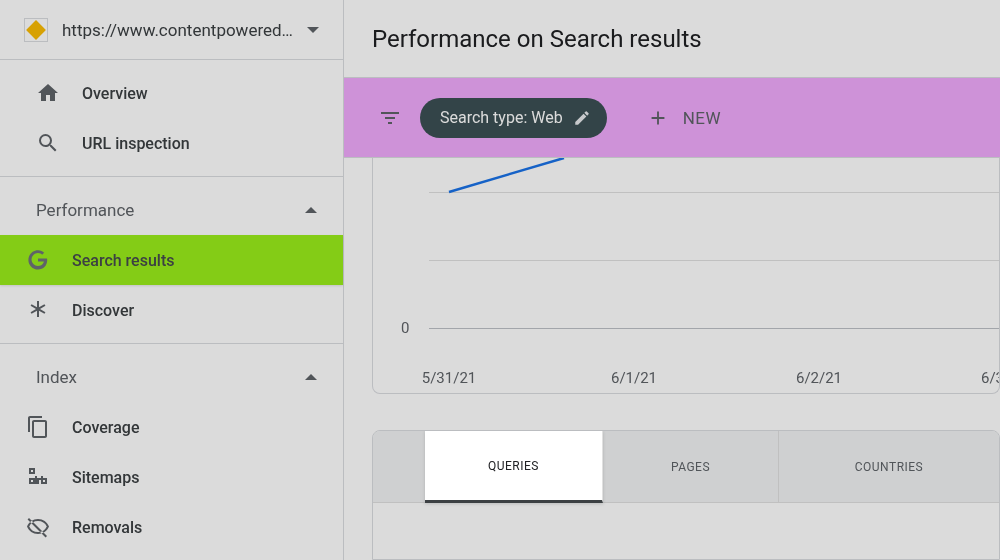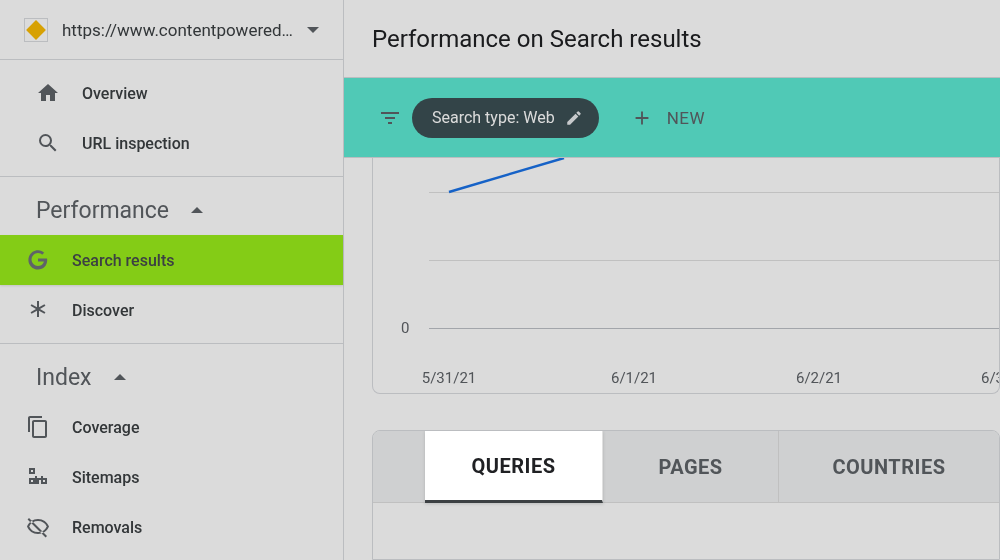--- a/index.html
+++ b/index.html
@@ -8,44 +8,44 @@
   .app { display: flex; width: 860px; height: 560px; position: relative; }
   .sidebar { width: 348px; height: 560px; background: #fff; border-right: 1px solid #dadce0; display: flex; flex-direction: column; }
   .side-header { height: 80px; display: flex; align-items: center; padding: 0 24px; border-bottom: 1px solid #dadce0; gap: 14px; }
   .favicon { width: 24px; height: 24px; border: 1px solid #dadce0; display: flex; align-items: center; justify-content: center; }
   .favicon-inner { width: 14px; height: 14px; background: #fbbc04; transform: rotate(45deg); }
   .site-url { flex: 1; color: #3c4043; font-size: 17px; white-space: nowrap; overflow: hidden; text-overflow: ellipsis; }
   .chevron-down { width: 0; height: 0; border-left: 6px solid transparent; border-right: 6px solid transparent; border-top: 6px solid #5f6368; }
   .nav-group { border-bottom: 1px solid #dadce0; padding: 8px 0; }
   .nav-item { display: flex; align-items: center; height: 50px; padding: 0 36px; gap: 22px; color: #3c4043; font-size: 16px; font-weight: 500; cursor: pointer; }
   .nav-item.sub { padding-left: 26px; }
-  .nav-item.section-header { color: #5f6368; font-weight: 400; font-size: 23px; padding-right: 26px; }
+  .nav-item.section-header { justify-content: space-between; color: #5f6368; font-weight: 400; font-size: 17px; padding-right: 26px; }
   .nav-item.active { background: #84cc16; position: relative; z-index: 20; box-shadow: 0 1px 2px rgba(60,64,67,.15); }
   .nav-icon { width: 24px; height: 24px; fill: #5f6368; flex-shrink: 0; }
   .nav-icon.g { color: #5f6368; }
   .chev-up { width: 0; height: 0; border-left: 6px solid transparent; border-right: 6px solid transparent; border-bottom: 6px solid #5f6368; }
   .main { flex: 1; height: 560px; display: flex; flex-direction: column; background: #fff; position: relative; }
   .main-header { height: 78px; display: flex; align-items: center; padding: 0 28px; border-bottom: 1px solid #dadce0; background: #fff; }
   .main-title { font-size: 24px; color: #202124; font-weight: 400; }
-  .filter-bar { height: 80px; display: flex; align-items: center; gap: 4px; padding: 0 28px; background: #5eead4; border-bottom: 1px solid #dadce0; }
+  .filter-bar { height: 80px; display: flex; align-items: center; gap: 12px; padding: 0 28px; background: #f0abfc; border-bottom: 1px solid #dadce0; }
   .filter-icon { width: 36px; height: 36px; display: flex; align-items: center; justify-content: center; }
   .chip { background: #3c5054; color: #fff; border-radius: 20px; height: 40px; display: flex; align-items: center; padding: 0 16px 0 20px; font-size: 16px; gap: 10px; cursor: pointer; }
   .chip svg { fill: #e8eaed; }
   .new-btn { display: flex; align-items: center; gap: 14px; padding: 0 16px; height: 40px; color: #5f6368; font-size: 17px; font-weight: 400; letter-spacing: .5px; cursor: pointer; margin-left: 12px; }
   .chart-card { margin: 0 0 0 28px; height: 236px; background: #fff; border: 1px solid #dadce0; border-top: none; border-radius: 0 0 8px 8px; position: relative; overflow: hidden; }
   .chart-area { position: absolute; left: 56px; right: 0; top: 0; bottom: 60px; }
   .gridline { position: absolute; left: 0; right: 0; border-top: 1px solid #e0e0e0; }
   .axis-line { position: absolute; left: 0; right: 0; border-top: 1px solid #bdc1c6; }
   .chart-svg { position: absolute; inset: 0; }
   .y-label { position: absolute; left: -28px; font-size: 15px; color: #5f6368; transform: translateY(-50%); }
   .x-labels { position: absolute; bottom: 24px; left: 56px; right: 0; display: flex; color: #5f6368; font-size: 15px; }
   .x-label { position: absolute; transform: translateX(-50%); }
   .tabs-card { margin: 36px 0 0 28px; background: #fff; border: 1px solid #dadce0; border-radius: 8px 8px 0 0; overflow: hidden; height: 130px; }
   .tabs-row { display: flex; height: 72px; }
-  .tab { position: relative; width: 178px; display: flex; align-items: center; justify-content: center; color: #5f6368; font-size: 20px; font-weight: 700; letter-spacing: .5px; cursor: pointer; background: #f1f3f4; border-right: 1px solid #e0e0e0; border-bottom: 1px solid #e0e0e0; }
+  .tab { position: relative; width: 178px; display: flex; align-items: center; justify-content: center; color: #5f6368; font-size: 12px; font-weight: 400; letter-spacing: .5px; cursor: pointer; background: #f1f3f4; border-right: 1px solid #e0e0e0; border-bottom: 1px solid #e0e0e0; }
   .tab.active { background: #fff; border-bottom: 3px solid #3c4043; z-index: 20; box-shadow: 0 1px 3px rgba(60,64,67,.2); color: #202124; }
   .tabs-rest { flex: 1; background: #f1f3f4; border-bottom: 1px solid #e0e0e0; }
   .below-tabs { height: 58px; background: #fff; }
 </style>
 </head>
 <body>
 
 <div class="app">
   <div class="sidebar">
     <div class="side-header">

